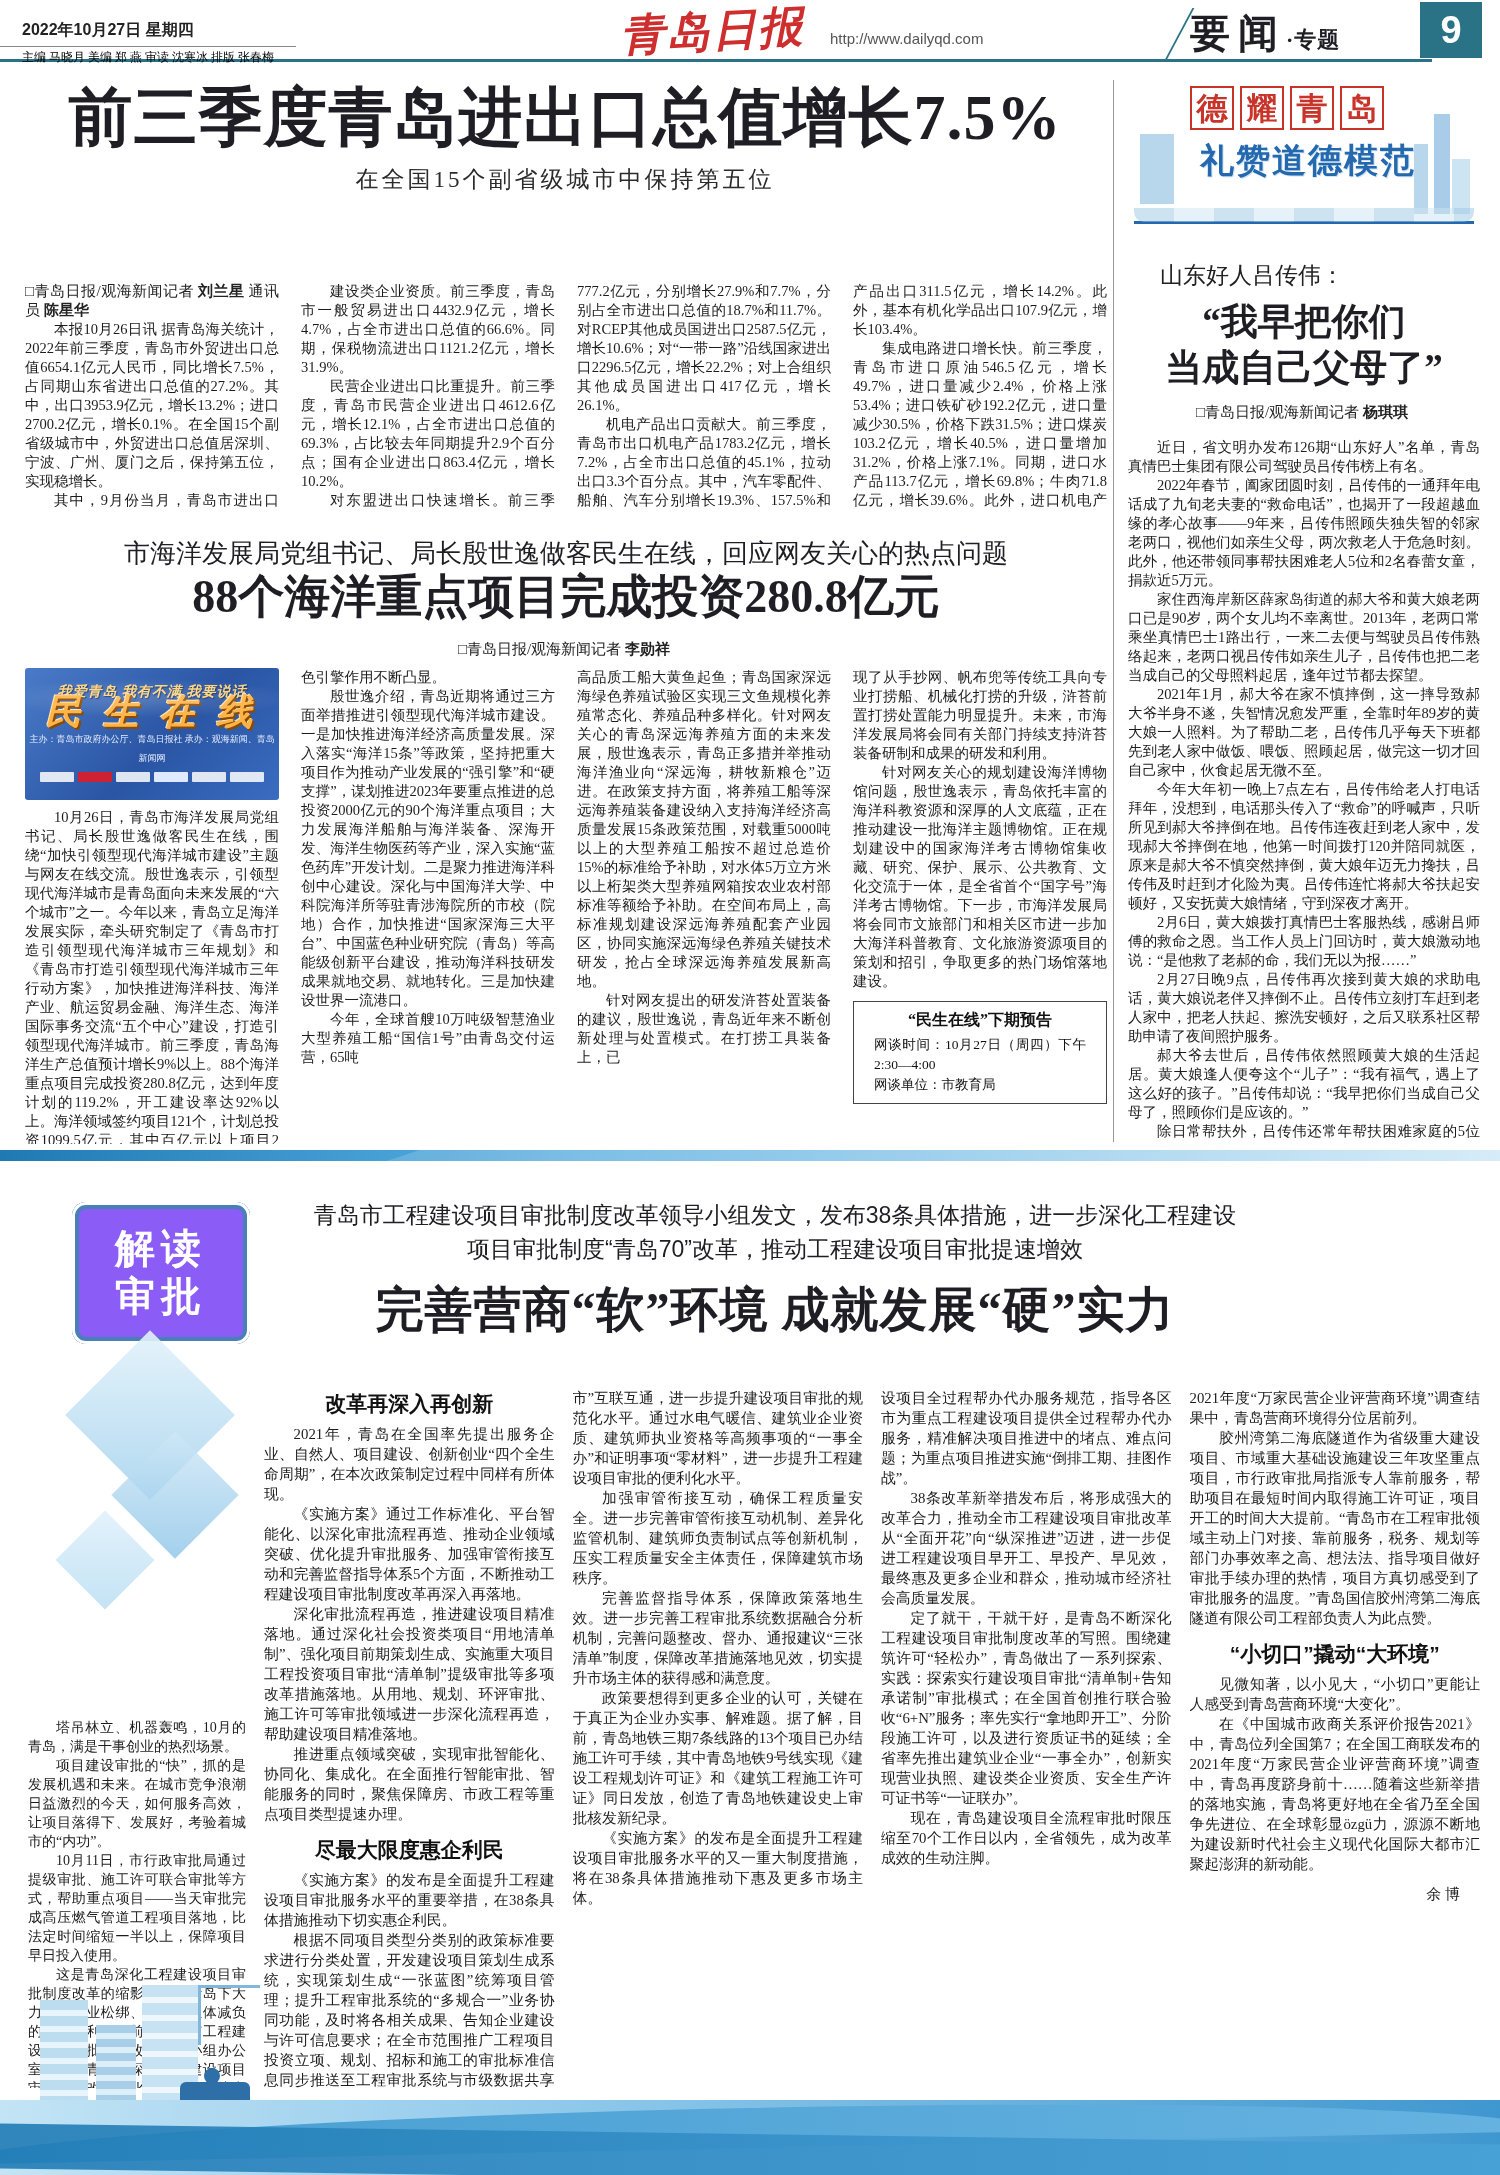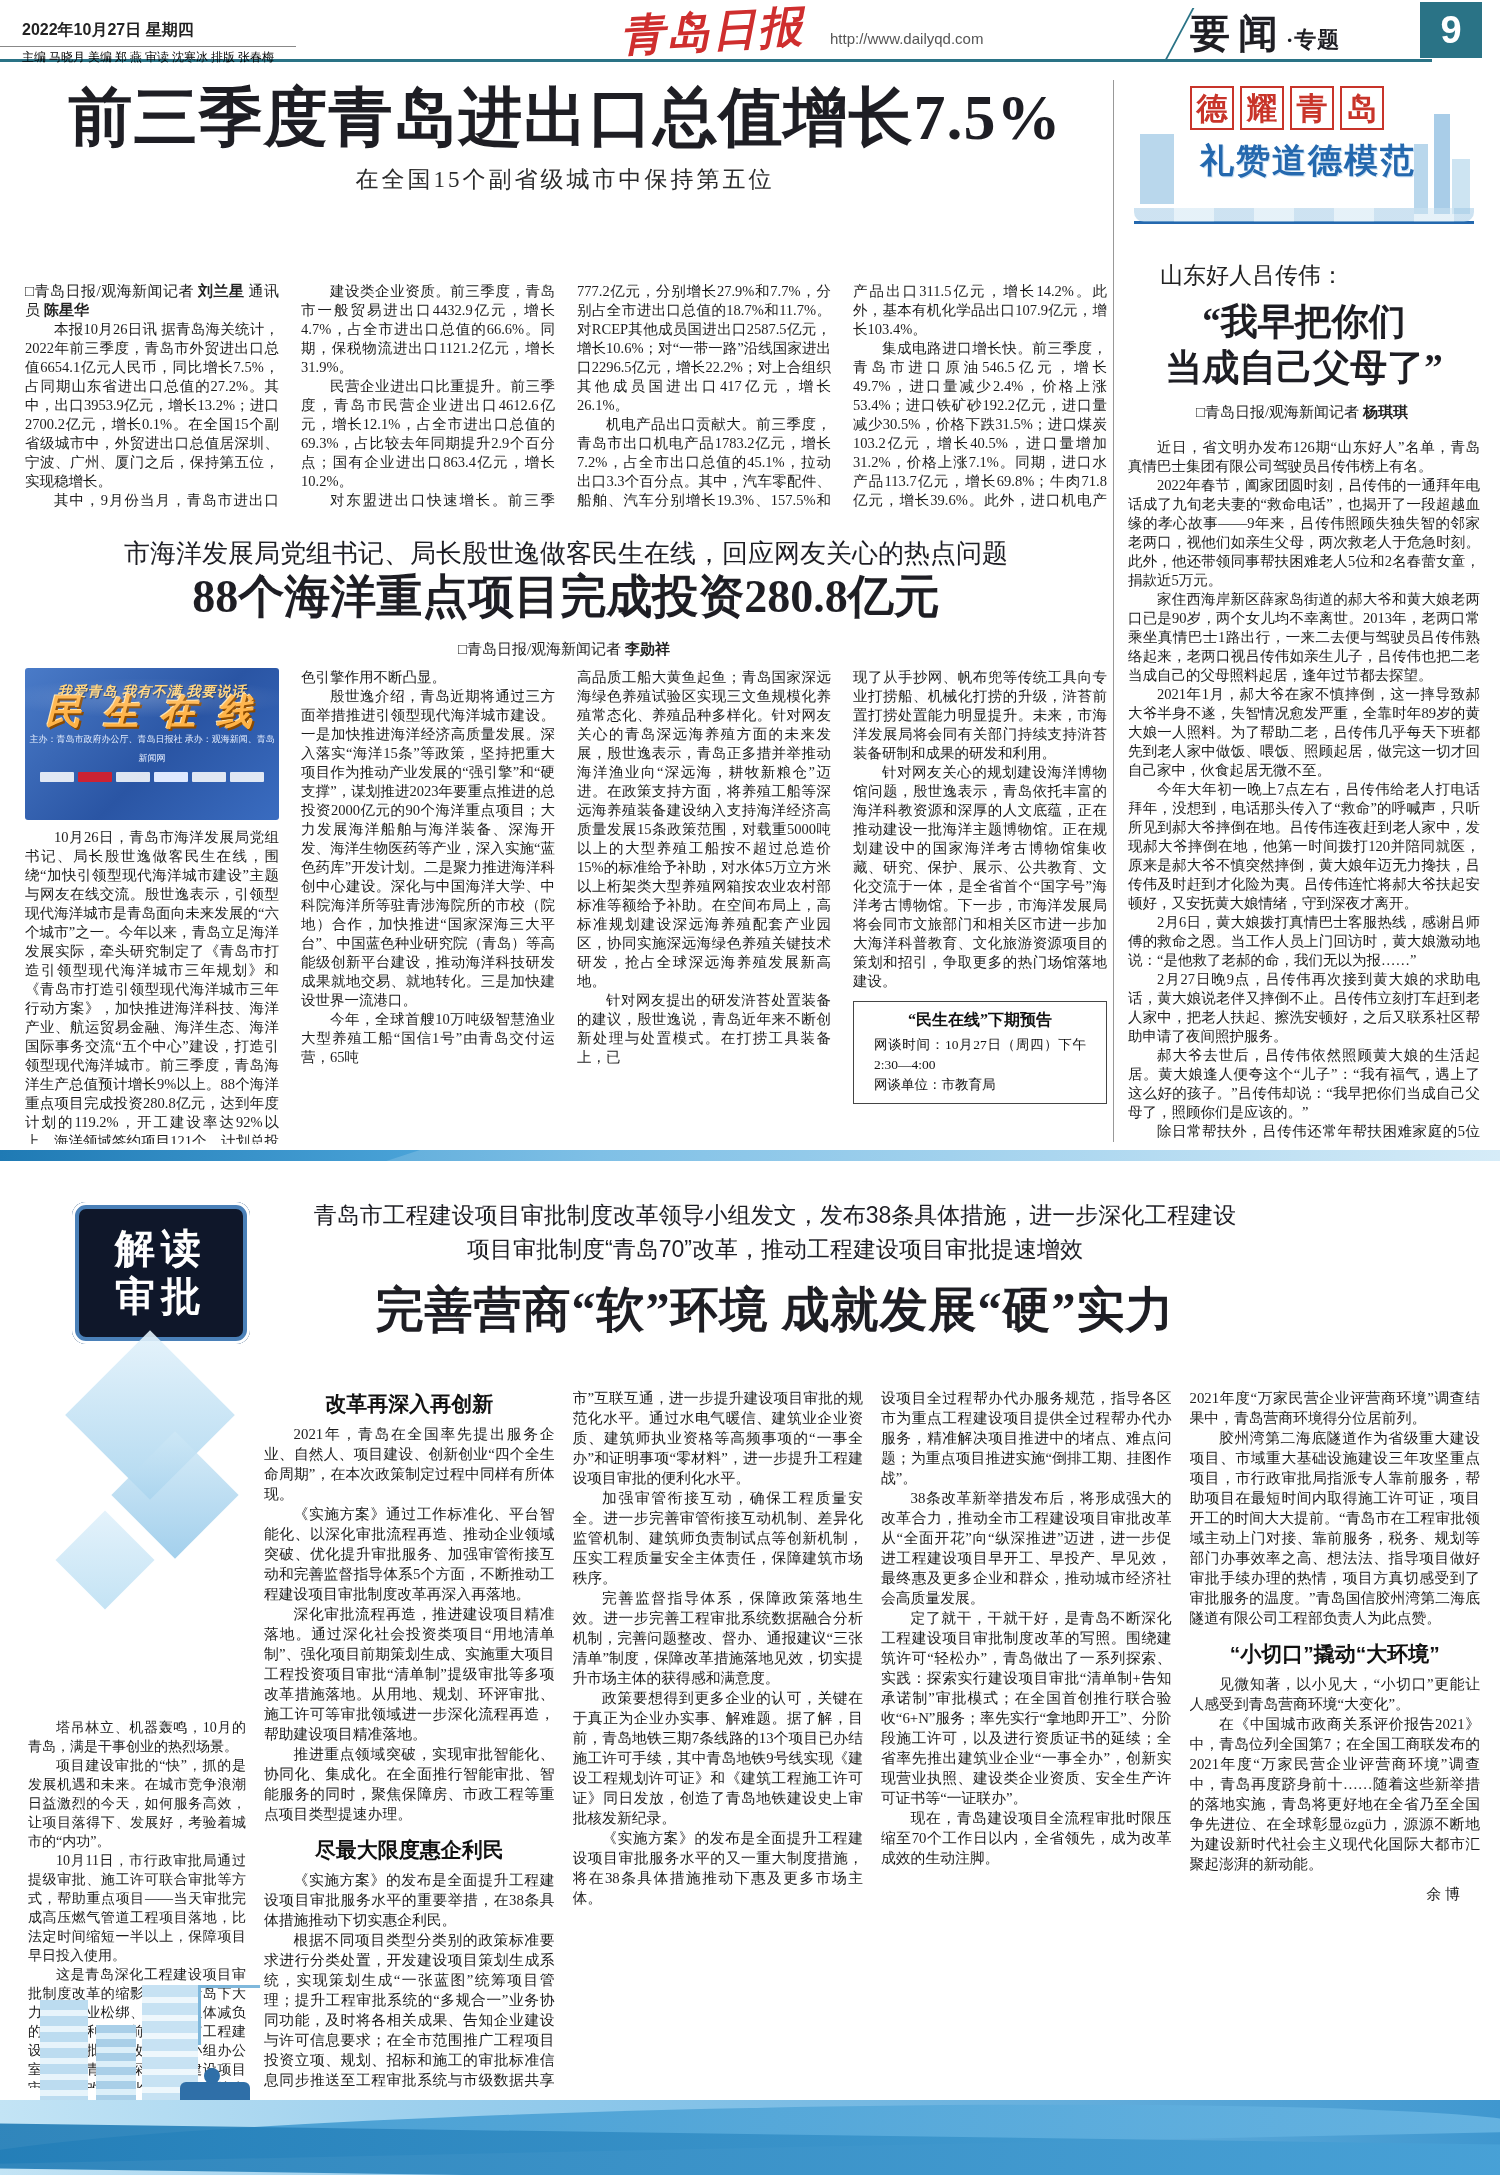--- a/index.html
+++ b/index.html
@@ -32,21 +32,21 @@
   .a1-body { position:absolute; left:25px; top:246px; width:1082px; height:262px; display:flex; gap:22px; }
   .a1-body .col { flex:1;margin-top:36px; }
 
   
   .a2-kicker { position:absolute; left:25px; top:536px; width:1082px; text-align:center; font-size:26px; color:#1e1e24; }
   .a2-headline { position:absolute; left:25px; top:566px; width:1082px; text-align:center; font-size:46px; font-weight:bold; color:#1e1e24; }
   .a2-byline { position:absolute; left:25px; top:640px; width:1082px; text-align:center; }
   .a2-body { position:absolute; left:25px; top:668px; width:1082px; height:476px; display:flex; gap:22px; }
   .a2-body .col { flex:1; }
 
-  .banner { width:100%; height:152px; border-radius:3px; margin-bottom:8px;
+  .banner { width:100%; height:132px; border-radius:3px; margin-bottom:8px;
     background:linear-gradient(135deg,#4a7bc8 0%, #2a55a4 55%, #3a6cc0 100%); position:relative; overflow:hidden;}
   .banner:before{ content:""; position:absolute; left:-30px; top:10px; width:300px; height:40px; background:radial-gradient(ellipse at center, rgba(255,255,255,.18), transparent 70%);}
   .banner-slogan { text-align:center; color:#ffd37a; font-size:14px; font-weight:bold; font-style:italic; margin-top:14px; letter-spacing:1px; text-shadow:1px 1px 1px #13306b;}
   .banner-title { text-align:center; color:#ffb347; font-size:36px; font-weight:bold; letter-spacing:6px; text-shadow:2px 2px 0 #8a4a00, -1px -1px 0 #ffe1a8; margin-top:2px; font-style:italic;}
   .banner-host { text-align:center; color:#e8f0ff; font-size:9px; margin-top:8px; }
   .banner-media { display:flex; justify-content:center; gap:4px; margin-top:4px; }
   .banner-media span { display:inline-block; height:10px; width:34px; background:rgba(255,255,255,.85); border-radius:1px; }
   .banner-media span:nth-child(2){ background:#c23; }
   .banner-media span:nth-child(4){ background:#dfe9ff; }
 
@@ -73,21 +73,21 @@
   .a3-kicker { margin-top:22px; font-size:23px; color:#222; padding-left:32px; }
   .a3-headline { text-align:center; font-size:37px; font-weight:bold; color:#1e1e24; line-height:46px; margin-top:8px;}
   .a3-byline { text-align:center; margin-top:12px; }
   .a3-text { margin-top:16px; height:700px; font-size:14.5px; }
 
   
   .bot { position:absolute; left:0; top:1150px; width:1500px; height:1025px; }
   .bot-topbar { position:absolute; left:0; top:0; width:1500px; height:11px; background:linear-gradient(90deg,#2f8fc9,#7fc0e6 40%,#d6ecf8 100%); }
   .bot-topbar:before { content:""; position:absolute; left:0; top:0; width:420px; height:11px; background:linear-gradient(90deg,#1f7ab4,#4aa3d8); clip-path:polygon(0 0,100% 0,92% 100%,0 100%); }
 
-  .seal { position:absolute; left:72px; top:52px; width:178px; height:142px; background:#0f172a; border-radius:14px;
+  .seal { position:absolute; left:72px; top:52px; width:178px; height:142px; background:#8b5cf6; border-radius:14px;
      box-shadow:0 0 0 3px #fff inset, 0 0 0 7px #4a80b8 inset; display:flex; align-items:center; justify-content:center; }
   .seal-inner { color:#fff; font-size:40px; font-weight:bold; line-height:48px; text-align:center; letter-spacing:6px; font-family:"Liberation Serif",serif;}
   .deco { position:absolute; left:60px; top:205px; width:200px; height:350px; }
   .deco .d1 { position:absolute; left:30px; top:0; width:120px; height:120px; background:linear-gradient(135deg,#e3f2fb,#a8d4ee); transform:rotate(45deg); opacity:.9;}
   .deco .d2 { position:absolute; left:70px; top:95px; width:90px; height:90px; background:linear-gradient(135deg,#cfe8f6,#8cc4e8); transform:rotate(45deg); opacity:.8;}
   .deco .d3 { position:absolute; left:10px; top:170px; width:70px; height:70px; background:linear-gradient(135deg,#ddeffa,#b5dcf2); transform:rotate(45deg); opacity:.8;}
 
   .bot-intro { position:absolute; left:300px; top:48px; width:950px; text-align:center; font-size:23px; color:#1e1e24; line-height:34px; font-family:"Liberation Sans",sans-serif;}
   .bot-headline { position:absolute; left:250px; top:128px; width:1050px; text-align:center; font-size:48px; font-weight:bold; color:#1e1e24; letter-spacing:1px;}
 

